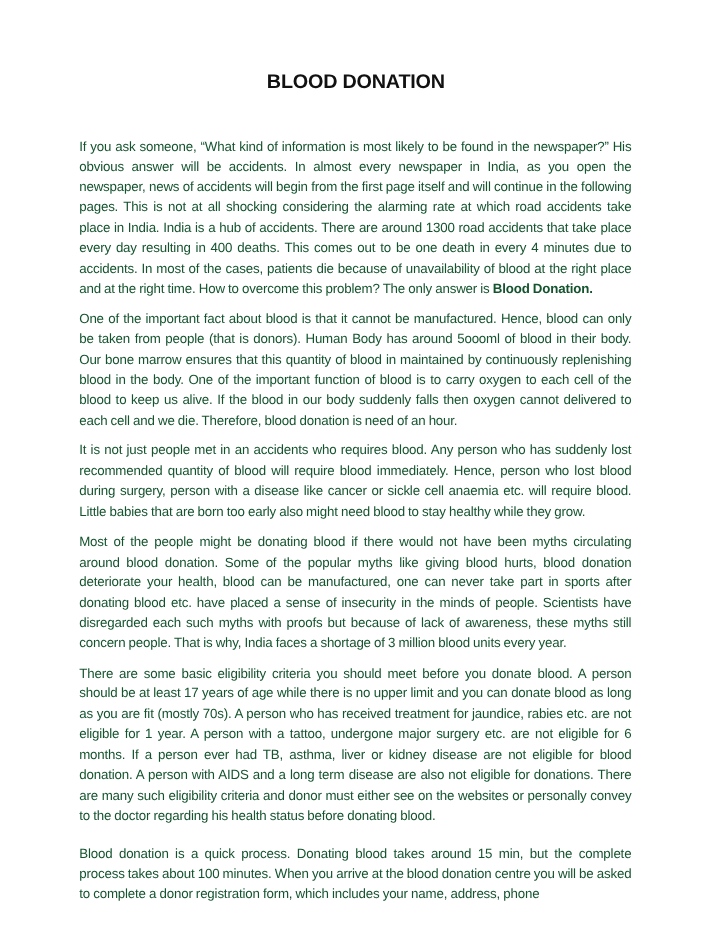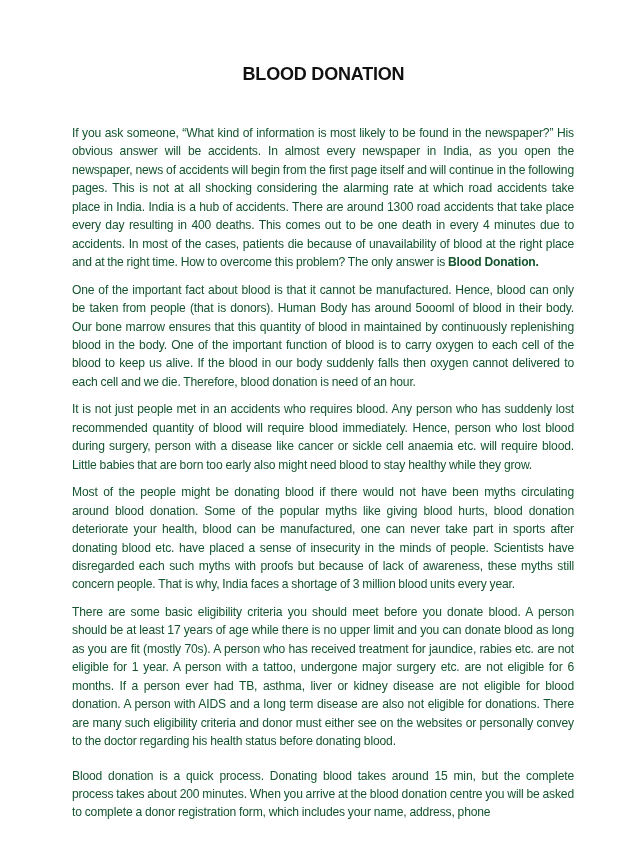--- a/index.html
+++ b/index.html
@@ -62,15 +62,15 @@
     <p class="para"><span>If you ask someone, “What kind of information is most likely to be found in the newspaper?” His obvious answer will be accidents. In almost every newspaper in India, as you open the newspaper, news of accidents will begin from the first page itself and will continue in the following pages. This is not at all shocking considering the alarming rate at which road accidents take place in India. India is a hub of accidents. There are around 1300 road accidents that take place every day resulting in 400 deaths. This comes out to be one death in every 4 minutes due to accidents. In most of the cases, patients die because of unavailability of blood at the right place and at the right time. How to overcome this problem? The only answer is </span><b>Blood Donation.</b></p>
 
     <p class="para">One of the important fact about blood is that it cannot be manufactured. Hence, blood can only be taken from people (that is donors). Human Body has around 5oooml of blood in their body. Our bone marrow ensures that this quantity of blood in maintained by continuously replenishing blood in the body. One of the important function of blood is to carry oxygen to each cell of the blood to keep us alive. If the blood in our body suddenly falls then oxygen cannot delivered to each cell and we die. Therefore, blood donation is need of an hour.</p>
 
     <p class="para">It is not just people met in an accidents who requires blood. Any person who has suddenly lost recommended quantity of blood will require blood immediately. Hence, person who lost blood during surgery, person with a disease like cancer or sickle cell anaemia etc. will require blood. Little babies that are born too early also might need blood to stay healthy while they grow.</p>
 
     <p class="para">Most of the people might be donating blood if there would not have been myths circulating around blood donation. Some of the popular myths like giving blood hurts, blood donation deteriorate your health, blood can be manufactured, one can never take part in sports after donating blood etc. have placed a sense of insecurity in the minds of people. Scientists have disregarded each such myths with proofs but because of lack of awareness, these myths still concern people. That is why, India faces a shortage of 3 million blood units every year.</p>
 
     <p class="para">There are some basic eligibility criteria you should meet before you donate blood. A person should be at least 17 years of age while there is no upper limit and you can donate blood as long as you are fit (mostly 70s). A person who has received treatment for jaundice, rabies etc. are not eligible for 1 year. A person with a tattoo, undergone major surgery etc. are not eligible for 6 months. If a person ever had TB, asthma, liver or kidney disease are not eligible for blood donation. A person with AIDS and a long term disease are also not eligible for donations. There are many such eligibility criteria and donor must either see on the websites or personally convey to the doctor regarding his health status before donating blood.</p>
 
-    <p class="para last">Blood donation is a quick process. Donating blood takes around 15 min, but the complete process takes about 200 minutes. When you arrive at the blood donation centre you will be asked to complete a donor registration form, which includes your name, address, phone</p>
+    <p class="para last">Blood donation is a quick process. Donating blood takes around 15 min, but the complete process takes about 100 minutes. When you arrive at the blood donation centre you will be asked to complete a donor registration form, which includes your name, address, phone</p>
   </div>
 </div>
 
 </body></html>

